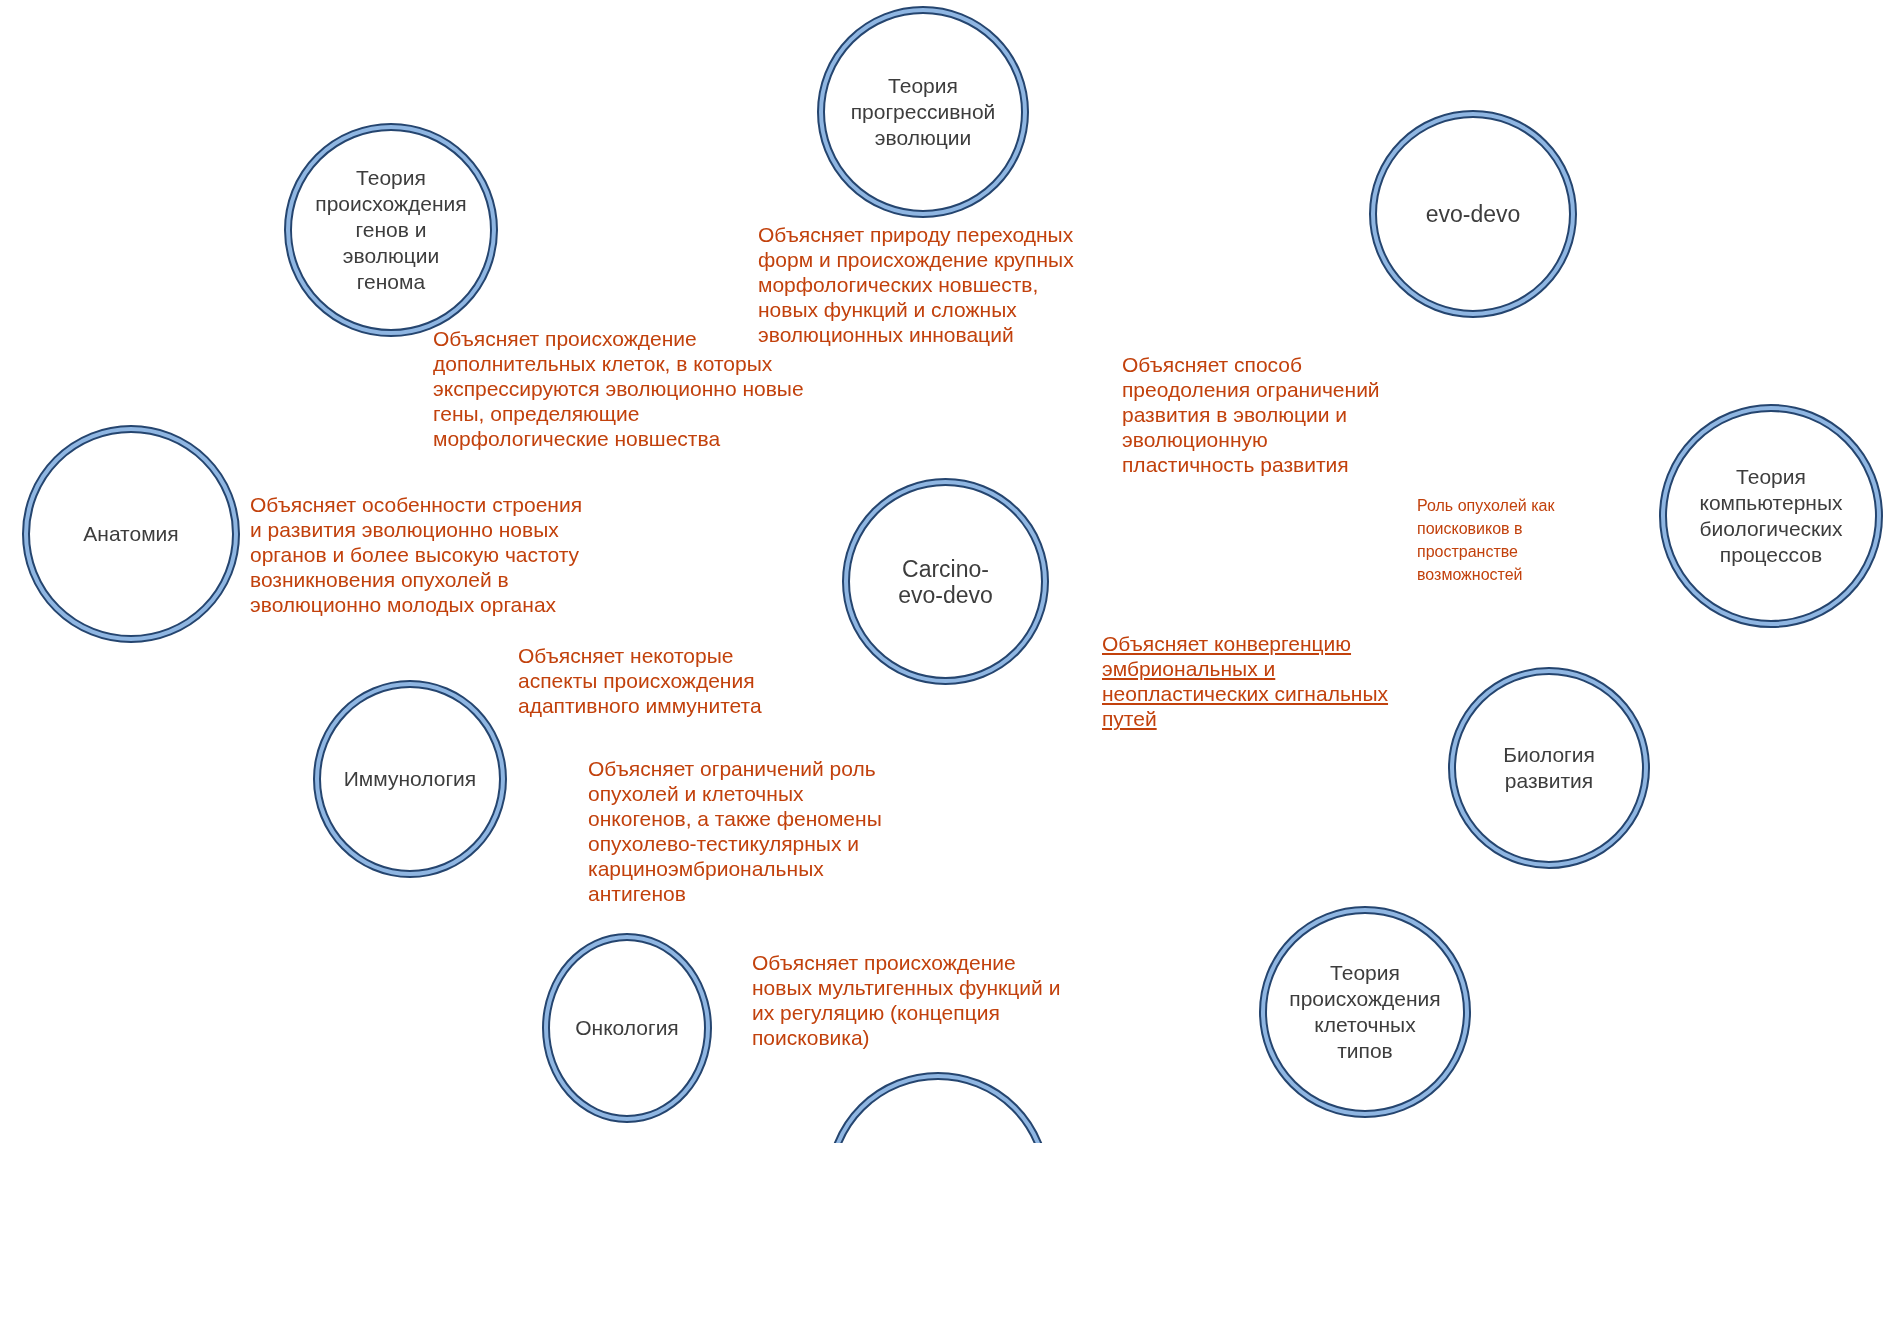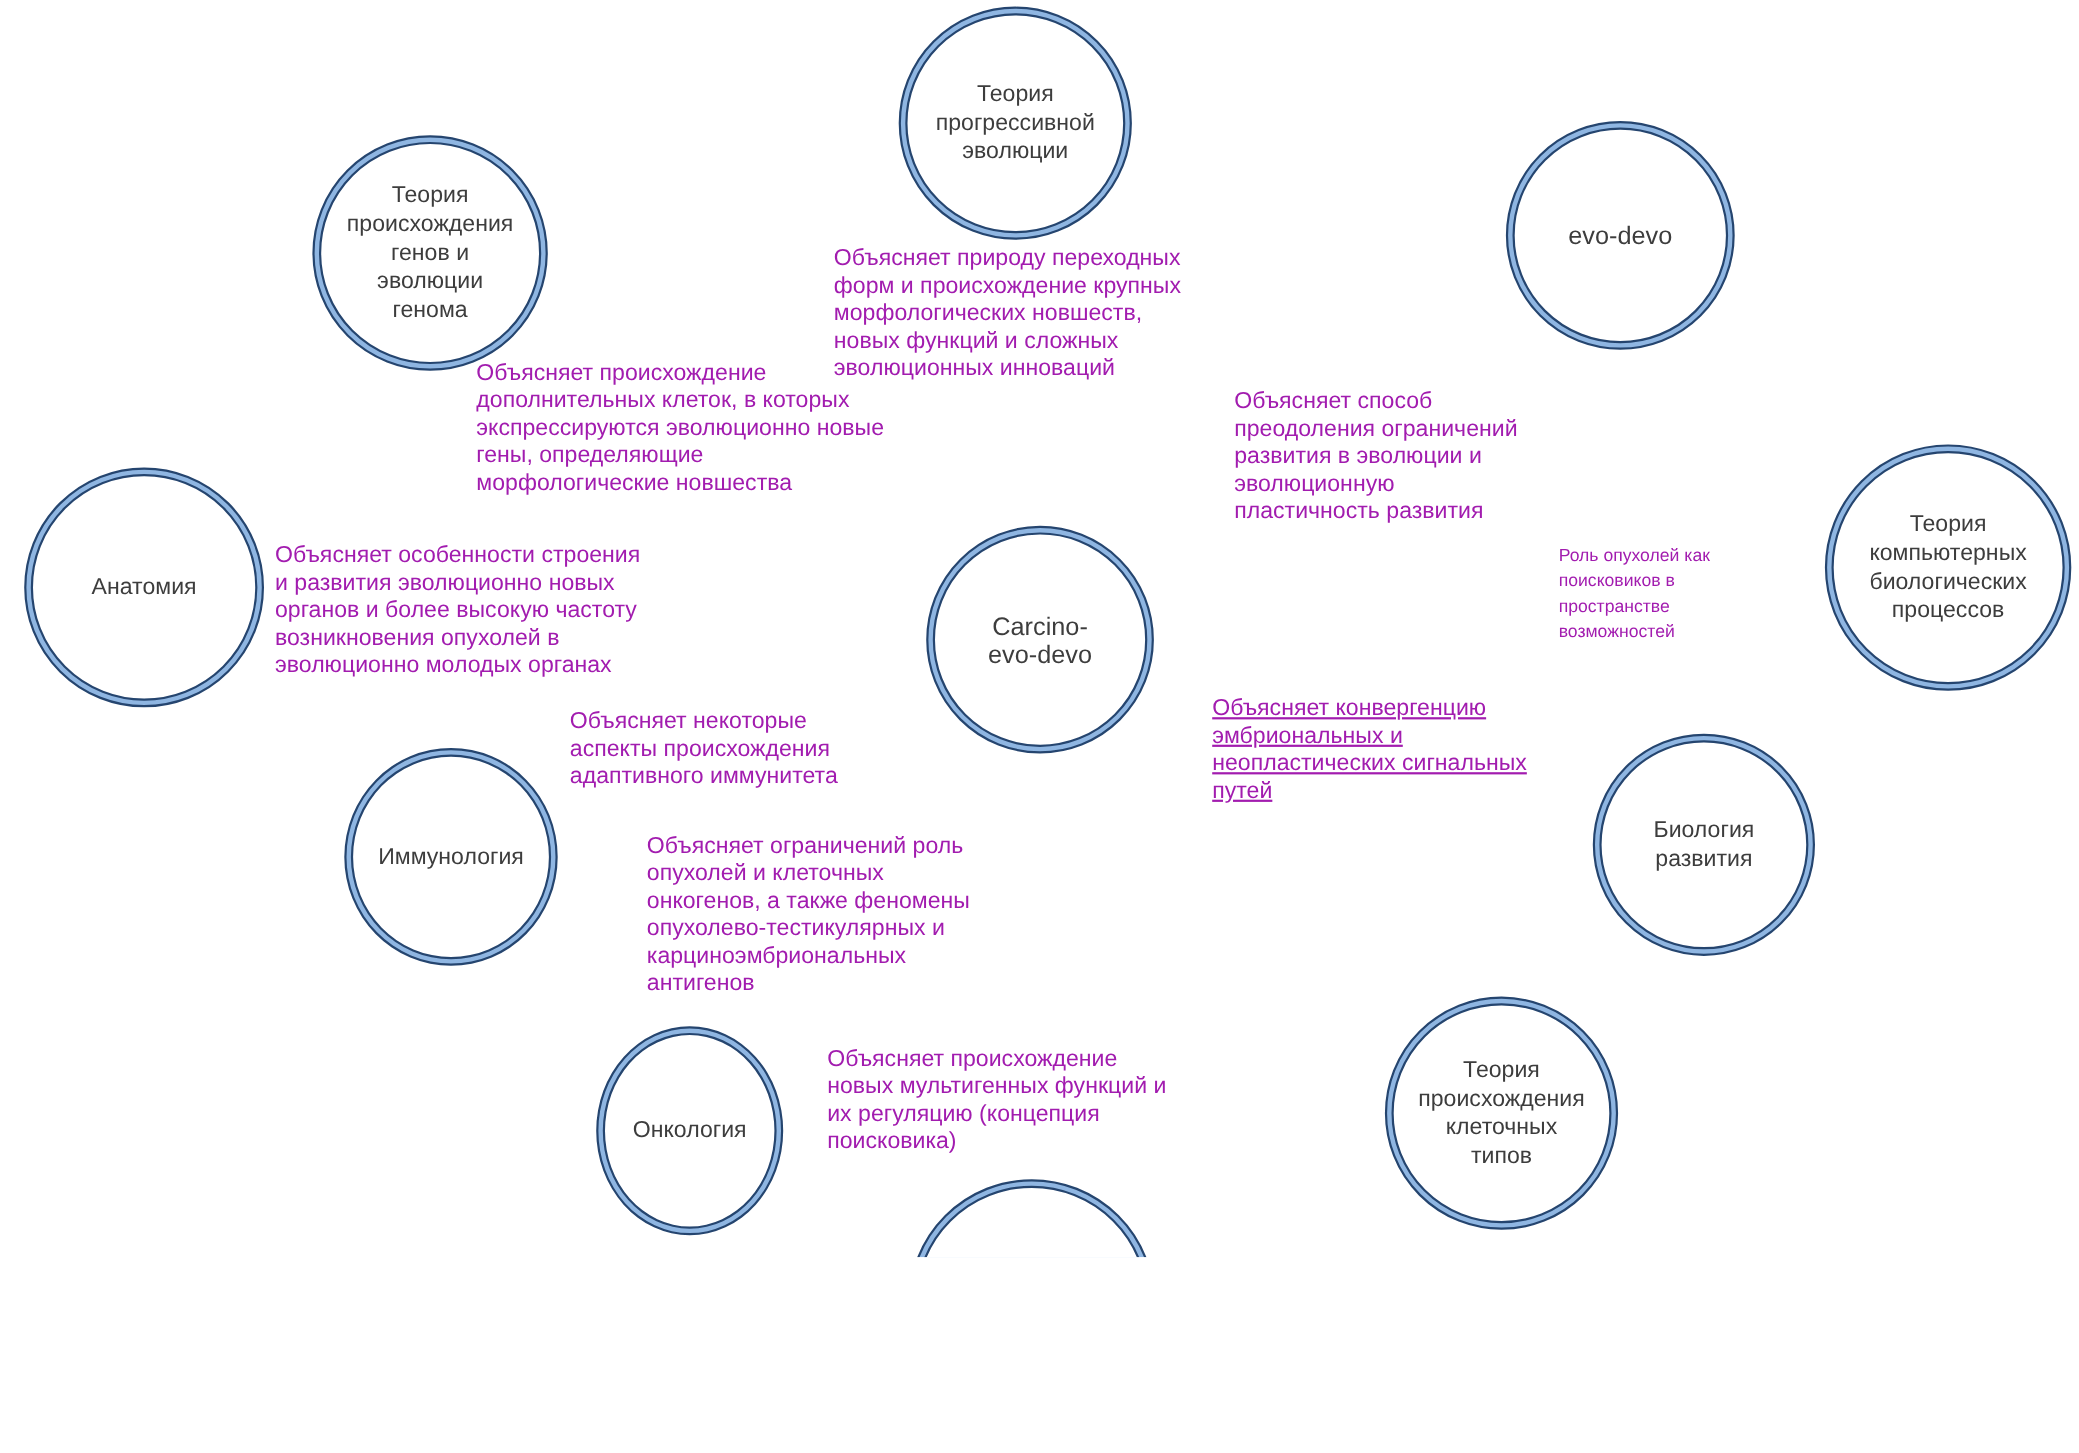--- a/index.html
+++ b/index.html
@@ -44,21 +44,21 @@
   }
   .node-label.italic {
     font-size: 23px;
   }
   
   .annotation {
     position: absolute;
     white-space: pre-line;
     font-size: 21px;
     line-height: 25px;
-    color: #a21caf;
+    color: #c2410c;
     text-align: left;
   }
   
   #node-progressive   { left: 817px;  top: 6px;    width: 212px; height: 212px; }
   #node-gene-origin   { left: 284px;  top: 123px;  width: 214px; height: 214px; }
   #node-evo-devo      { left: 1369px; top: 110px;  width: 208px; height: 208px; }
   #node-anatomy       { left: 22px;   top: 425px;  width: 218px; height: 218px; }
   #node-carcino       { left: 842px;  top: 478px;  width: 207px; height: 207px; }
   #node-computer-bio  { left: 1659px; top: 404px;  width: 224px; height: 224px; }
   #node-immunology    { left: 313px;  top: 680px;  width: 194px; height: 198px; }

